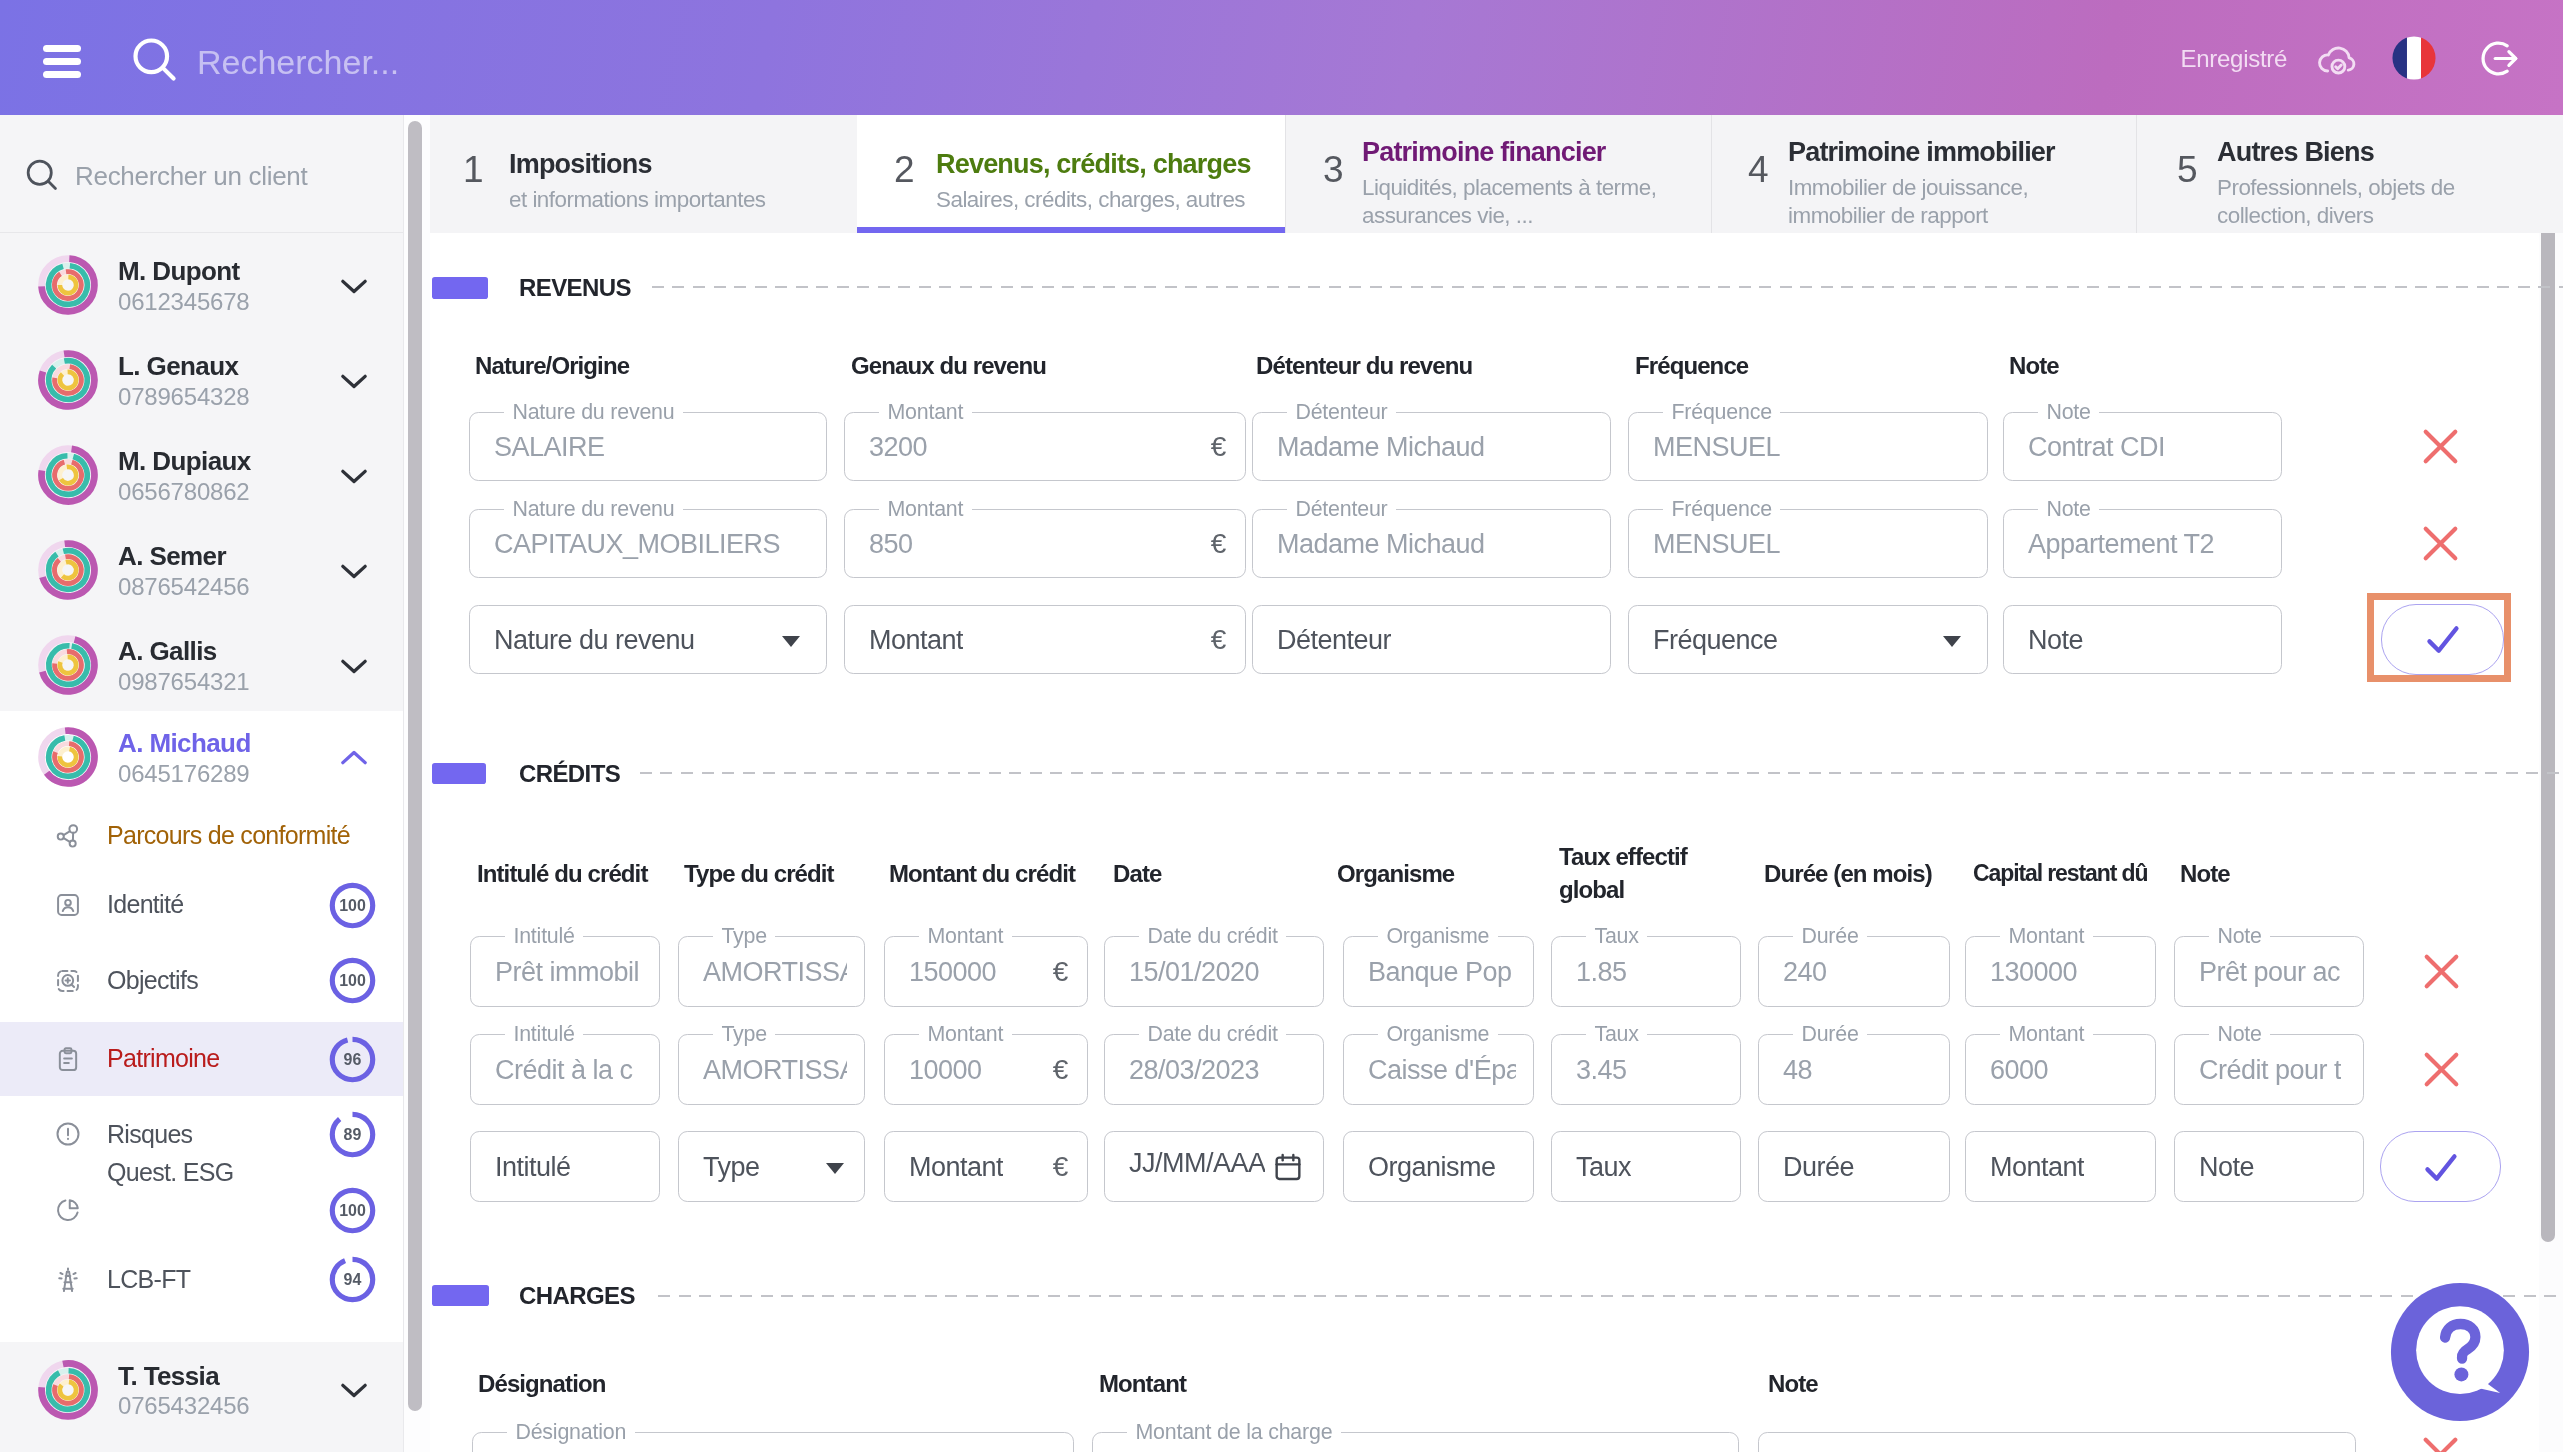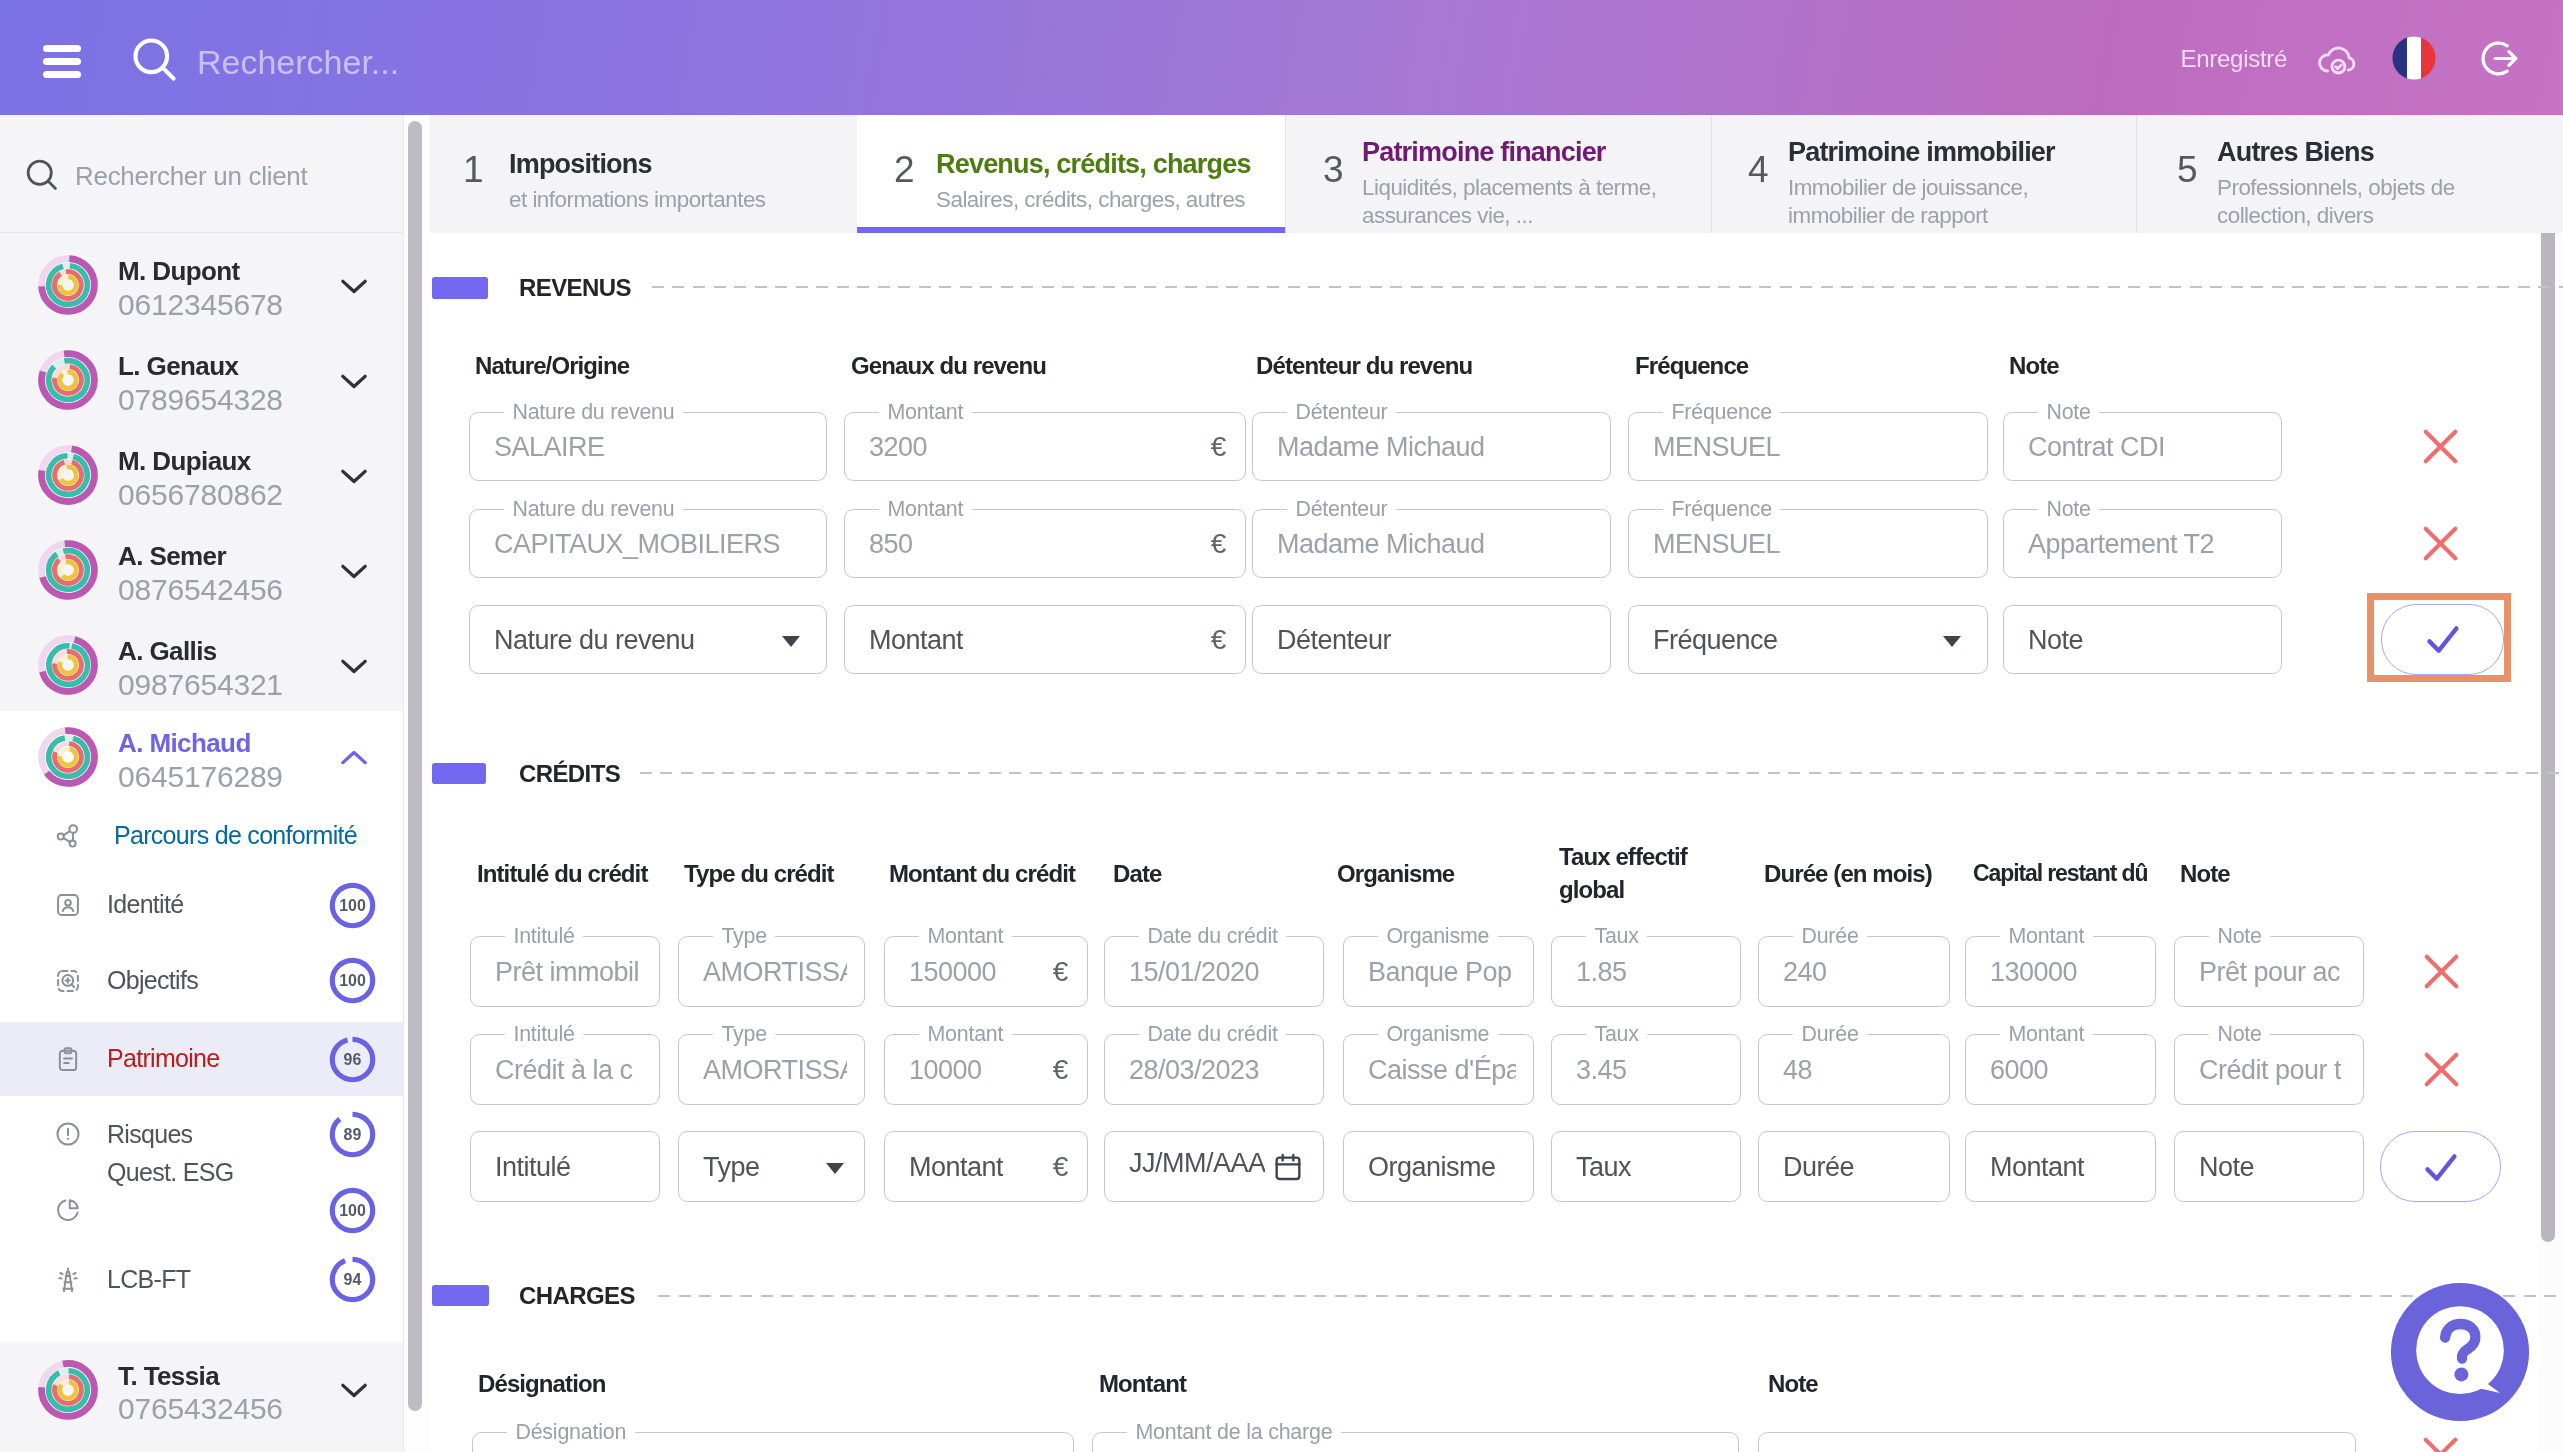--- a/index.html
+++ b/index.html
@@ -8,21 +8,21 @@
 .flb{position:absolute;top:-13px;left:34px;background:#fff;padding:0 8.4px;font-size:21.4px;color:#99a0aa;line-height:25px;white-space:nowrap;letter-spacing:-0.2px}
 .fv{position:absolute;left:24px;top:50%;transform:translateY(-50%);font-size:27px;color:#9aa1ab;white-space:nowrap;max-width:calc(100% - 41px);overflow:hidden;letter-spacing:-0.5px}
 .dark{color:#4e535c !important}
 .eur{position:absolute;right:18.6px;top:50%;transform:translateY(-50%);font-size:28px;color:#5f646b}
 .caret{position:absolute;right:26px;top:50%;margin-top:-3.7px;width:0;height:0;border:9.3px solid transparent;border-top:11.2px solid #3f434b}
 .hdr{position:absolute;font-size:24px;font-weight:bold;color:#22252c;white-space:nowrap;letter-spacing:-0.9px}
 .chip{position:absolute;width:56px;height:22.4px;background:#7367f0;border-radius:2.8px}
 .sect{position:absolute;font-size:24px;font-weight:bold;color:#22252c;letter-spacing:-0.6px}
 .dash{position:absolute;height:1.9px;background:repeating-linear-gradient(90deg,#c2c3c8 0 12px,transparent 12px 20.5px)}
 .cname{position:absolute;font-size:26px;font-weight:bold;color:#282b31;white-space:nowrap;letter-spacing:-0.6px}
-.cphone{position:absolute;font-size:30px;color:#9aa1ab;letter-spacing:-0.2px}
+.cphone{position:absolute;font-size:24px;color:#9aa1ab;letter-spacing:-0.2px}
 .mitem{position:absolute;font-size:25px;color:#4e535c;white-space:nowrap;letter-spacing:-0.7px}
 .tt{position:absolute;font-size:27px;font-weight:bold;white-space:nowrap;letter-spacing:-0.8px}
 .ts{position:absolute;font-size:22.4px;color:#9aa1ab;white-space:nowrap;letter-spacing:-0.5px}
 </style></head><body>
 
 <div class="abs" style="left:0;top:0;width:2563px;height:115px;background:linear-gradient(100deg,#7b72e5 0%,#8e74de 30%,#a678d4 55%,#bc6cbf 82%,#c673c5 100%)"></div>
 <div class="abs" style="left:43px;top:45px;width:38px;height:6.5px;background:#fff;border-radius:3.7px"></div>
 <div class="abs" style="left:43px;top:58px;width:38px;height:6.5px;background:#fff;border-radius:3.7px"></div>
 <div class="abs" style="left:43px;top:71px;width:38px;height:6.5px;background:#fff;border-radius:3.7px"></div>
 <svg class="abs" style="left:129px;top:34px" width="52" height="52" viewBox="0 0 56 56">
@@ -166,21 +166,21 @@
 <div class="cphone" style="left:118px;top:1392px">0765432456</div>
 <svg class="abs" style="left:339px;top:1377px" width="30" height="26" viewBox="0 0 32 28">
     <path d="M4 9 L16 20 L28 9" fill="none" stroke="#2e3138" stroke-width="3.6" stroke-linecap="round" stroke-linejoin="round"></path>
   </svg>
 <svg class="abs" style="left:54px;top:822px" width="28" height="28" viewBox="0 0 24 24" fill="none" stroke="#8a8f99" stroke-width="1.7" stroke-linecap="round" stroke-linejoin="round">
     <circle cx="16.5" cy="6" r="3.3"></circle>
     <circle cx="5.8" cy="12.5" r="2.6"></circle>
     <circle cx="16" cy="18.5" r="2.6"></circle>
     <path d="M8.2 11.2l5.2-3.2M8.3 13.8l5.6 3.4M16.4 9.3l-.2 6.6"></path>
   </svg>
-<div class="mitem" style="left:114px;top:821px;color:#0369a1">Parcours de conformité</div>
+<div class="mitem" style="left:107px;top:821px;color:#a16207">Parcours de conformité</div>
 <svg class="abs" style="left:54px;top:891px" width="28" height="28" viewBox="0 0 24 24" fill="none" stroke="#8a8f99" stroke-width="1.7" stroke-linecap="round" stroke-linejoin="round">
     <rect x="3.5" y="3.5" width="17" height="17" rx="3"></rect>
     <circle cx="12" cy="10" r="2.4"></circle>
     <path d="M7.5 17.2c.8-2.2 2.5-3.2 4.5-3.2s3.7 1 4.5 3.2"></path>
   </svg>
 <div class="mitem" style="left:107px;top:890px;color:#4e535c">Identité</div>
 <svg style="position:absolute;left:329px;top:882px" width="47" height="47" viewBox="0 0 50 50">
     <circle cx="25" cy="25" r="21.5" fill="none" stroke="#6b61e3" stroke-width="5.5" pathLength="100" stroke-dasharray="100 100" transform="rotate(-90 25 25)"></circle>
     <text x="25" y="31" text-anchor="middle" font-size="17" font-weight="bold" fill="#555b66">100</text>
   </svg>

